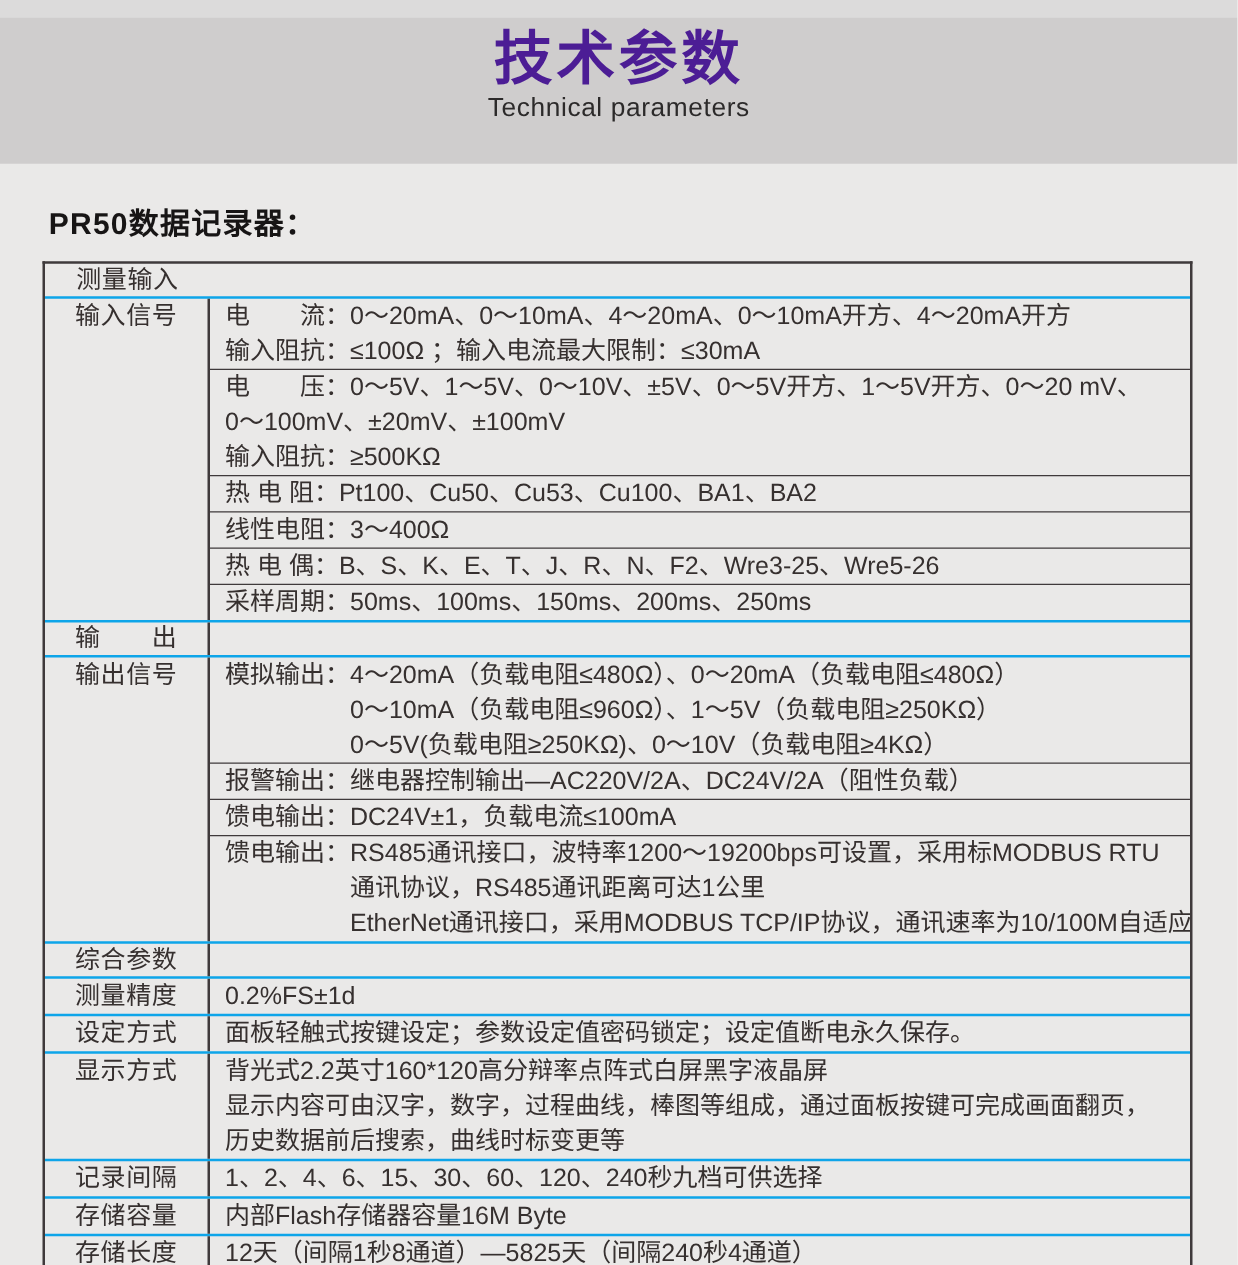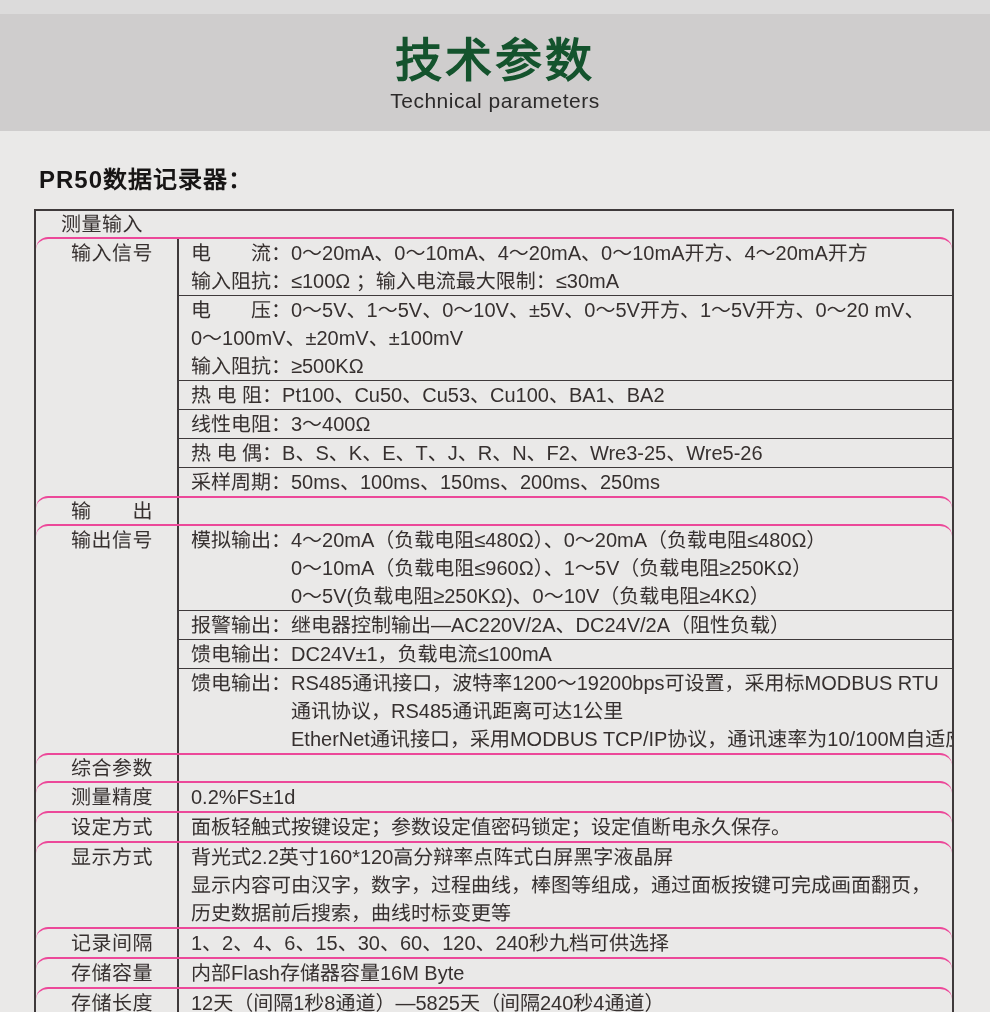--- a/index.html
+++ b/index.html
@@ -10,42 +10,42 @@
     background:#eae9e8;
     font-family:"Liberation Sans","DejaVu Sans",sans-serif;
     color:#36302f;
   }
   
   .top-strip{height:14px;background:#dcdbdb;}
   .title-band{
     height:117px;background:#cfcdcd;text-align:center;
   }
   .title-band .main-title{
-    margin:0;padding-top:20px;
+    margin:0;padding-top:6px;
     font-size:47px;line-height:54px;font-weight:800;
-    letter-spacing:3px;color:#14532d;
+    letter-spacing:3px;color:#4c1d95;
   }
   .title-band .sub-title{
     margin-top:1px;font-size:21px;line-height:24px;
     color:#2c2a2a;letter-spacing:0.5px;font-weight:400;
   }
   
   .product-heading{
     margin:0;padding:33px 0 13px 39px;
     font-size:24px;line-height:32px;font-weight:600;
     color:#171515;letter-spacing:1px;
   }
   
   .spec-table{
     margin-left:34px;width:920px;box-sizing:border-box;
     border:2px solid #3f3a3b;border-bottom:none;
     font-size:20px;
   }
-  .row{display:flex;border-radius:12px;}
-  .row + .row{border-top:2px solid #ec4899;padding-left:11px;}
+  .row{display:flex;}
+  .row + .row{border-top:2px solid #0ea5e9;}
   .label-cell{
     flex:0 0 132px;width:132px;box-sizing:border-box;
     text-align:center;line-height:28px;
     letter-spacing:0.5px;
   }
   .row.divided > .label-cell{border-right:2px solid #3f3a3b;}
   .content-col{flex:1;min-width:0;overflow:hidden;}
   .section-row{height:26px;}
   .section-row .label-cell{line-height:26px;}
   .line{line-height:28px;white-space:nowrap;}

